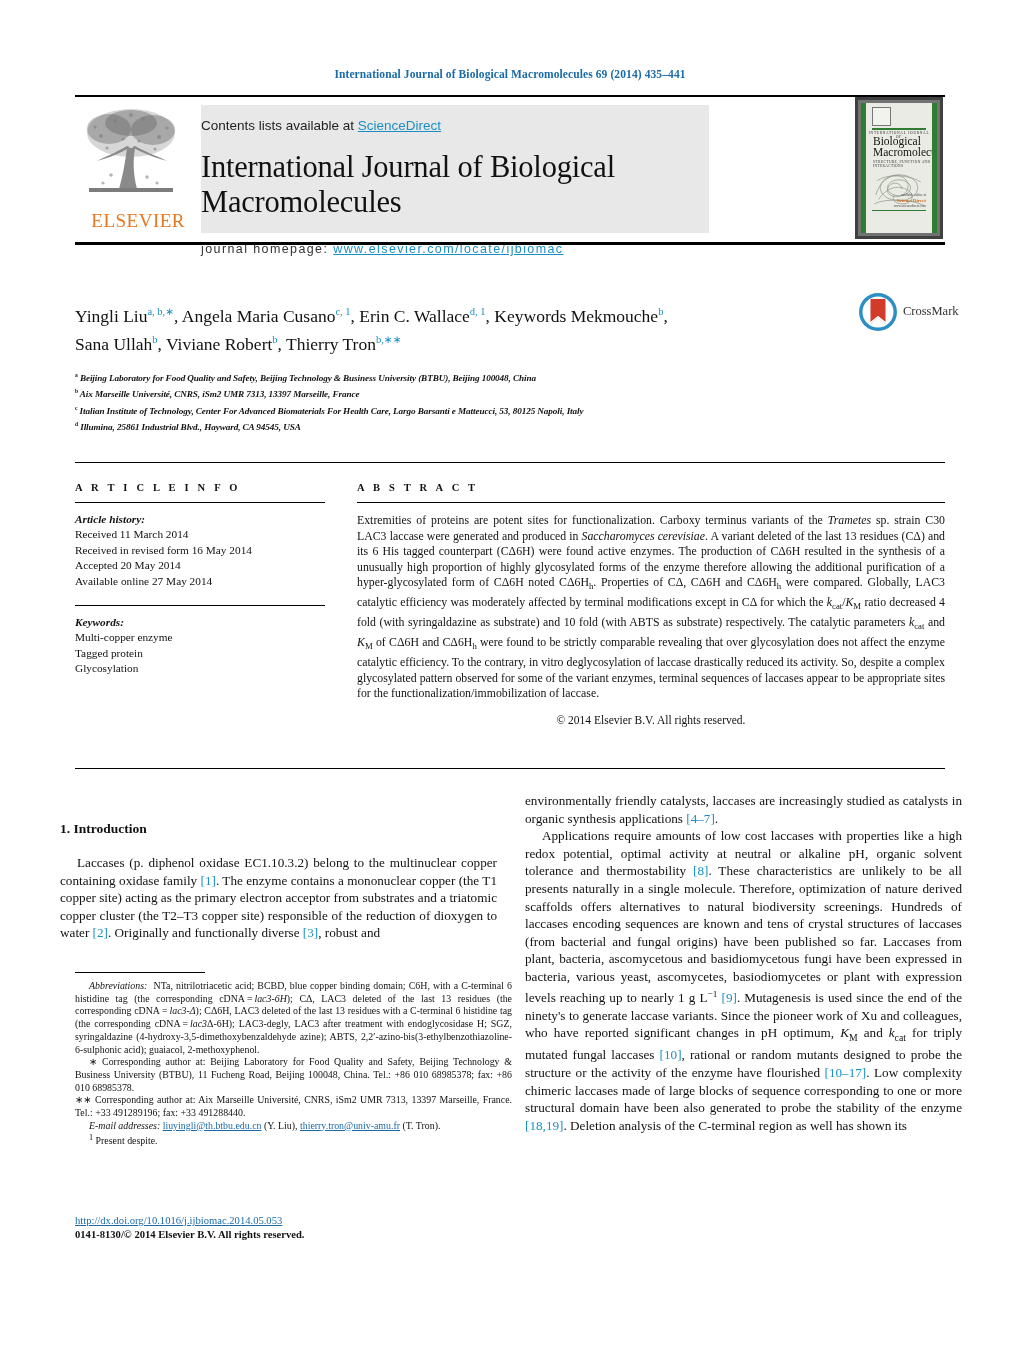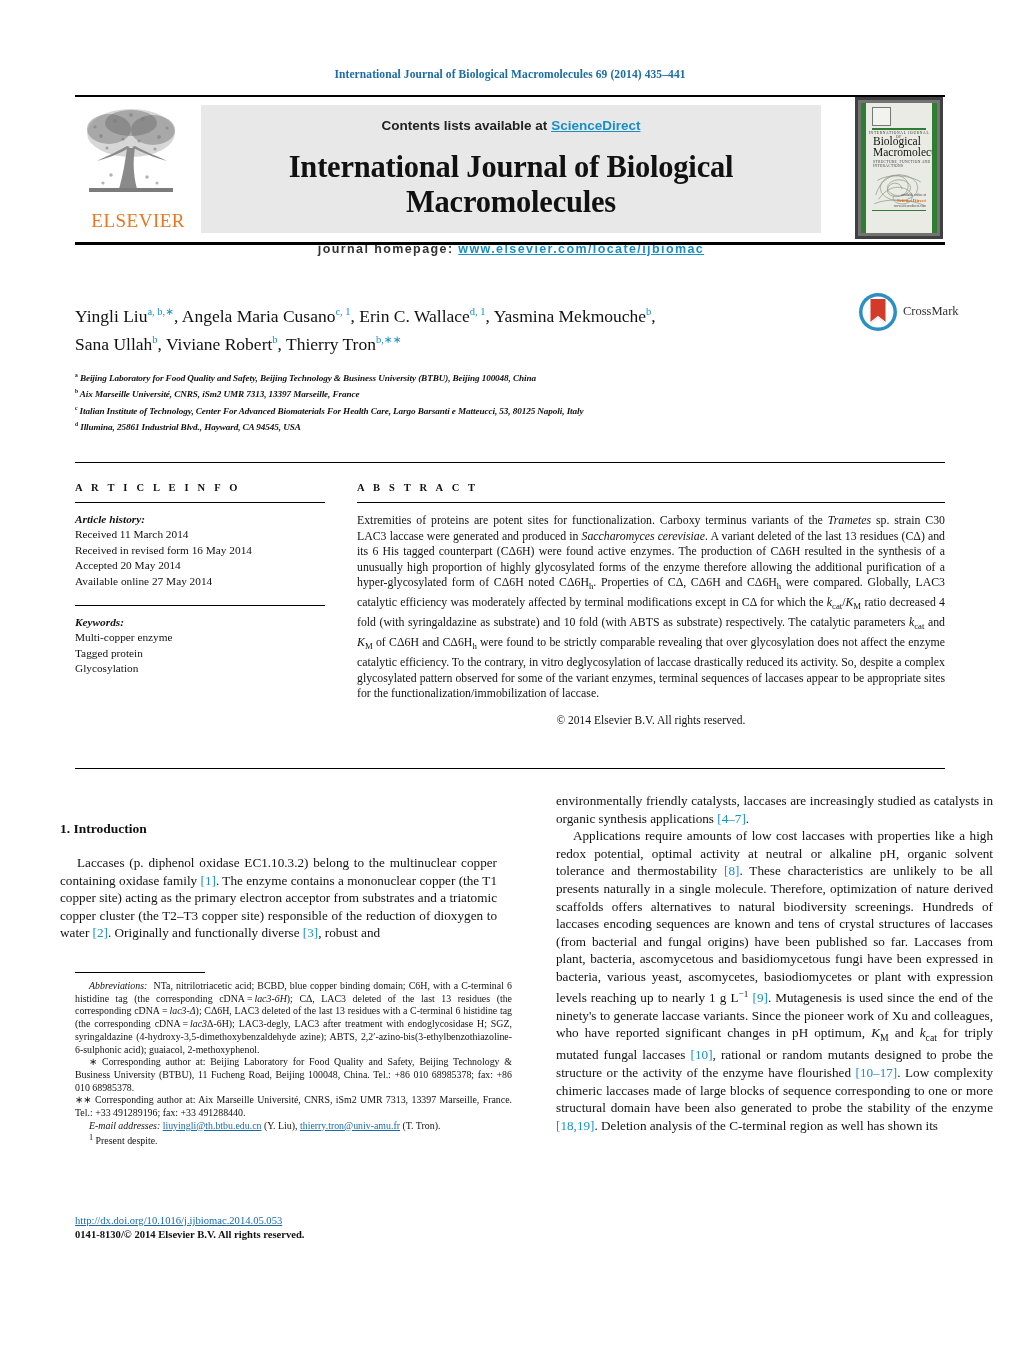--- a/index.html
+++ b/index.html
@@ -79,25 +79,23 @@
     text-align: right;
     font-family: "Liberation Serif", serif;
     font-size: 19px;
     letter-spacing: .5px;
     color: #e87722;
   }
   .center-box {
     position: absolute;
     top: 10px;
     left: 126px;
-    width: 620px;
+    width: 508px;
     height: 128px;
     background: #e8e8e8;
-    text-align: center;
-    font-weight: bold;
   }
   .contents-line {
     margin-top: 13px;
     font-family: "Liberation Sans", sans-serif;
     font-size: 13.5px;
     color: #222;
   }
   .contents-line .sd {
     color: #1a8fc4;
   }
@@ -360,21 +358,21 @@
   .col-left {
     position: absolute;
     top: 792px;
     left: 60px;
     width: 437px;
     margin-top: 29px;
   }
   .col-right {
     position: absolute;
     top: 792px;
-    left: 556px;
+    left: 525px;
     width: 437px;
   }
   h2.sect {
     font-family: "Liberation Serif", serif;
     font-size: 13.5px;
     font-weight: bold;
     margin: 0 0 17px 0;
     color: #111;
   }
   p.body {
@@ -510,21 +508,21 @@
 
     <div class="rule-bottom"></div>
   </div>
 
   <div class="title-block">
 
     <div class="authors">
       <span><span>Yingli Liu</span><sup>a, b,∗</sup></span>,
       <span><span>Angela Maria Cusano</span><sup>c, 1</sup></span>,
       <span><span>Erin C. Wallace</span><sup>d, 1</sup></span>,
-      <span><span>Yasmina Mekmouche</span><sup>b</sup></span>,<br>
+      <span><span>Keywords Mekmouche</span><sup>b</sup></span>,<br>
       <span><span>Sana Ullah</span><sup>b</sup></span>,
       <span><span>Viviane Robert</span><sup>b</sup></span>,
       <span><span>Thierry Tron</span><sup>b,∗∗</sup></span>
     </div>
 
     <div class="affils">
       <div class="aff"><sup>a</sup> <span>Beijing Laboratory for Food Quality and Safety, Beijing Technology &amp; Business University (BTBU), Beijing 100048, China</span></div>
       <div class="aff"><sup>b</sup> <span>Aix Marseille Université, CNRS, iSm2 UMR 7313, 13397 Marseille, France</span></div>
       <div class="aff"><sup>c</sup> <span>Italian Institute of Technology, Center For Advanced Biomaterials For Health Care, Largo Barsanti e Matteucci, 53, 80125 Napoli, Italy</span></div>
       <div class="aff"><sup>d</sup> <span>Illumina, 25861 Industrial Blvd., Hayward, CA 94545, USA</span></div>

